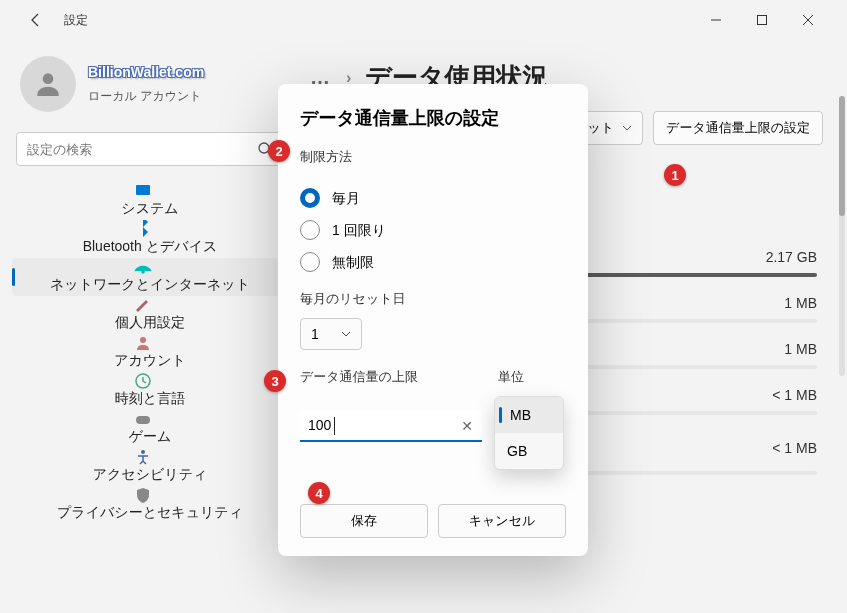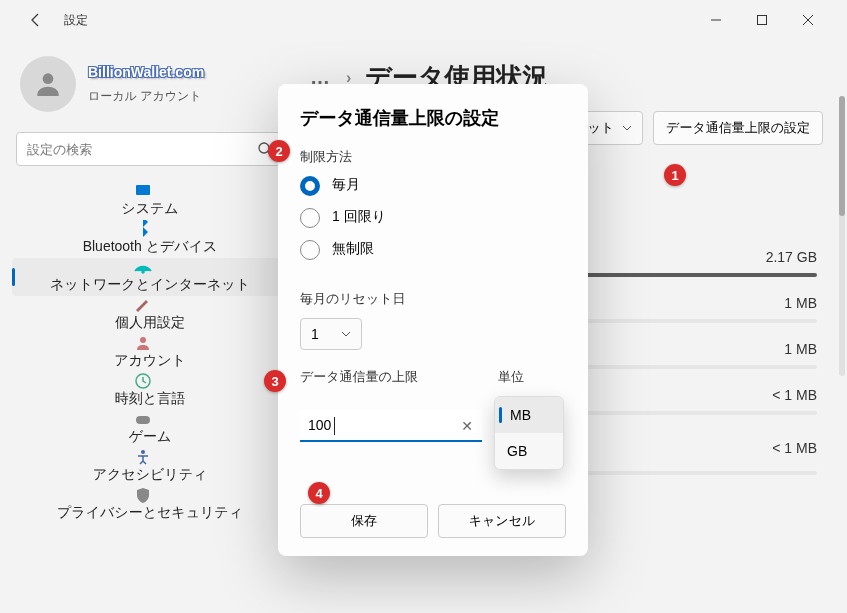--- a/index.html
+++ b/index.html
@@ -50,21 +50,21 @@
 .app-usage { margin-left: auto; font-size: 14px; color: #333; }
 .bar { height: 4px; background: #e6e6e6; border-radius: 2px; margin-top: 8px; margin-left: 0; overflow: hidden; }
 .bar .fill { height: 100%; background: #5b5b5b; }
 
 
 .overlay { position: absolute; inset: 0; }
 .dialog { position: absolute; left: 278px; top: 84px; width: 310px; background: #fdfdfd; border-radius: 8px; box-shadow: 0 20px 60px rgba(0,0,0,0.25); padding: 22px 22px 18px; }
 .dialog h2 { font-size: 18px; font-weight: 600; margin-bottom: 18px; }
 .dlabel { font-size: 13px; color: #333; margin-bottom: 10px; }
 .radio-group { margin-bottom: 18px; }
-.radio-opt { display: flex; align-items: flex-start; height: 32px; cursor: pointer; font-size: 14px; }
+.radio-opt { display: flex; align-items: flex-end; height: 32px; cursor: pointer; font-size: 14px; }
 .radio-opt .r { width: 20px; height: 20px; border: 1px solid #888; border-radius: 50%; margin-right: 12px; display: flex; align-items: center; justify-content: center; }
 .radio-opt.sel .r { border: 5px solid #0067c0; }
 .reset-row { margin-bottom: 18px; }
 .day-sel { width: 62px; height: 32px; border: 1px solid #ccc; border-radius: 4px; background: #fbfbfb; display: flex; align-items: center; justify-content: space-between; padding: 0 10px; font-size: 14px; margin-top: 8px; }
 .limit-row { display: flex; gap: 16px; margin-bottom: 8px; }
 .limit-col { flex: 1; }
 .limit-input-wrap { position: relative; margin-top: 24px; }
 .limit-input { width: 100%; height: 32px; border: none; border-bottom: 2px solid #0067c0; background: #fff; padding: 0 28px 0 8px; font-size: 14px; outline: none; }
 .clear-x { position: absolute; right: 6px; top: 7px; width: 18px; height: 18px; cursor: pointer; color: #666; display:flex; align-items:center; justify-content:center; font-size:14px;}
 .cursor-line { position: absolute; left: 34px; top: 7px; width: 1px; height: 18px; background: #222; }

